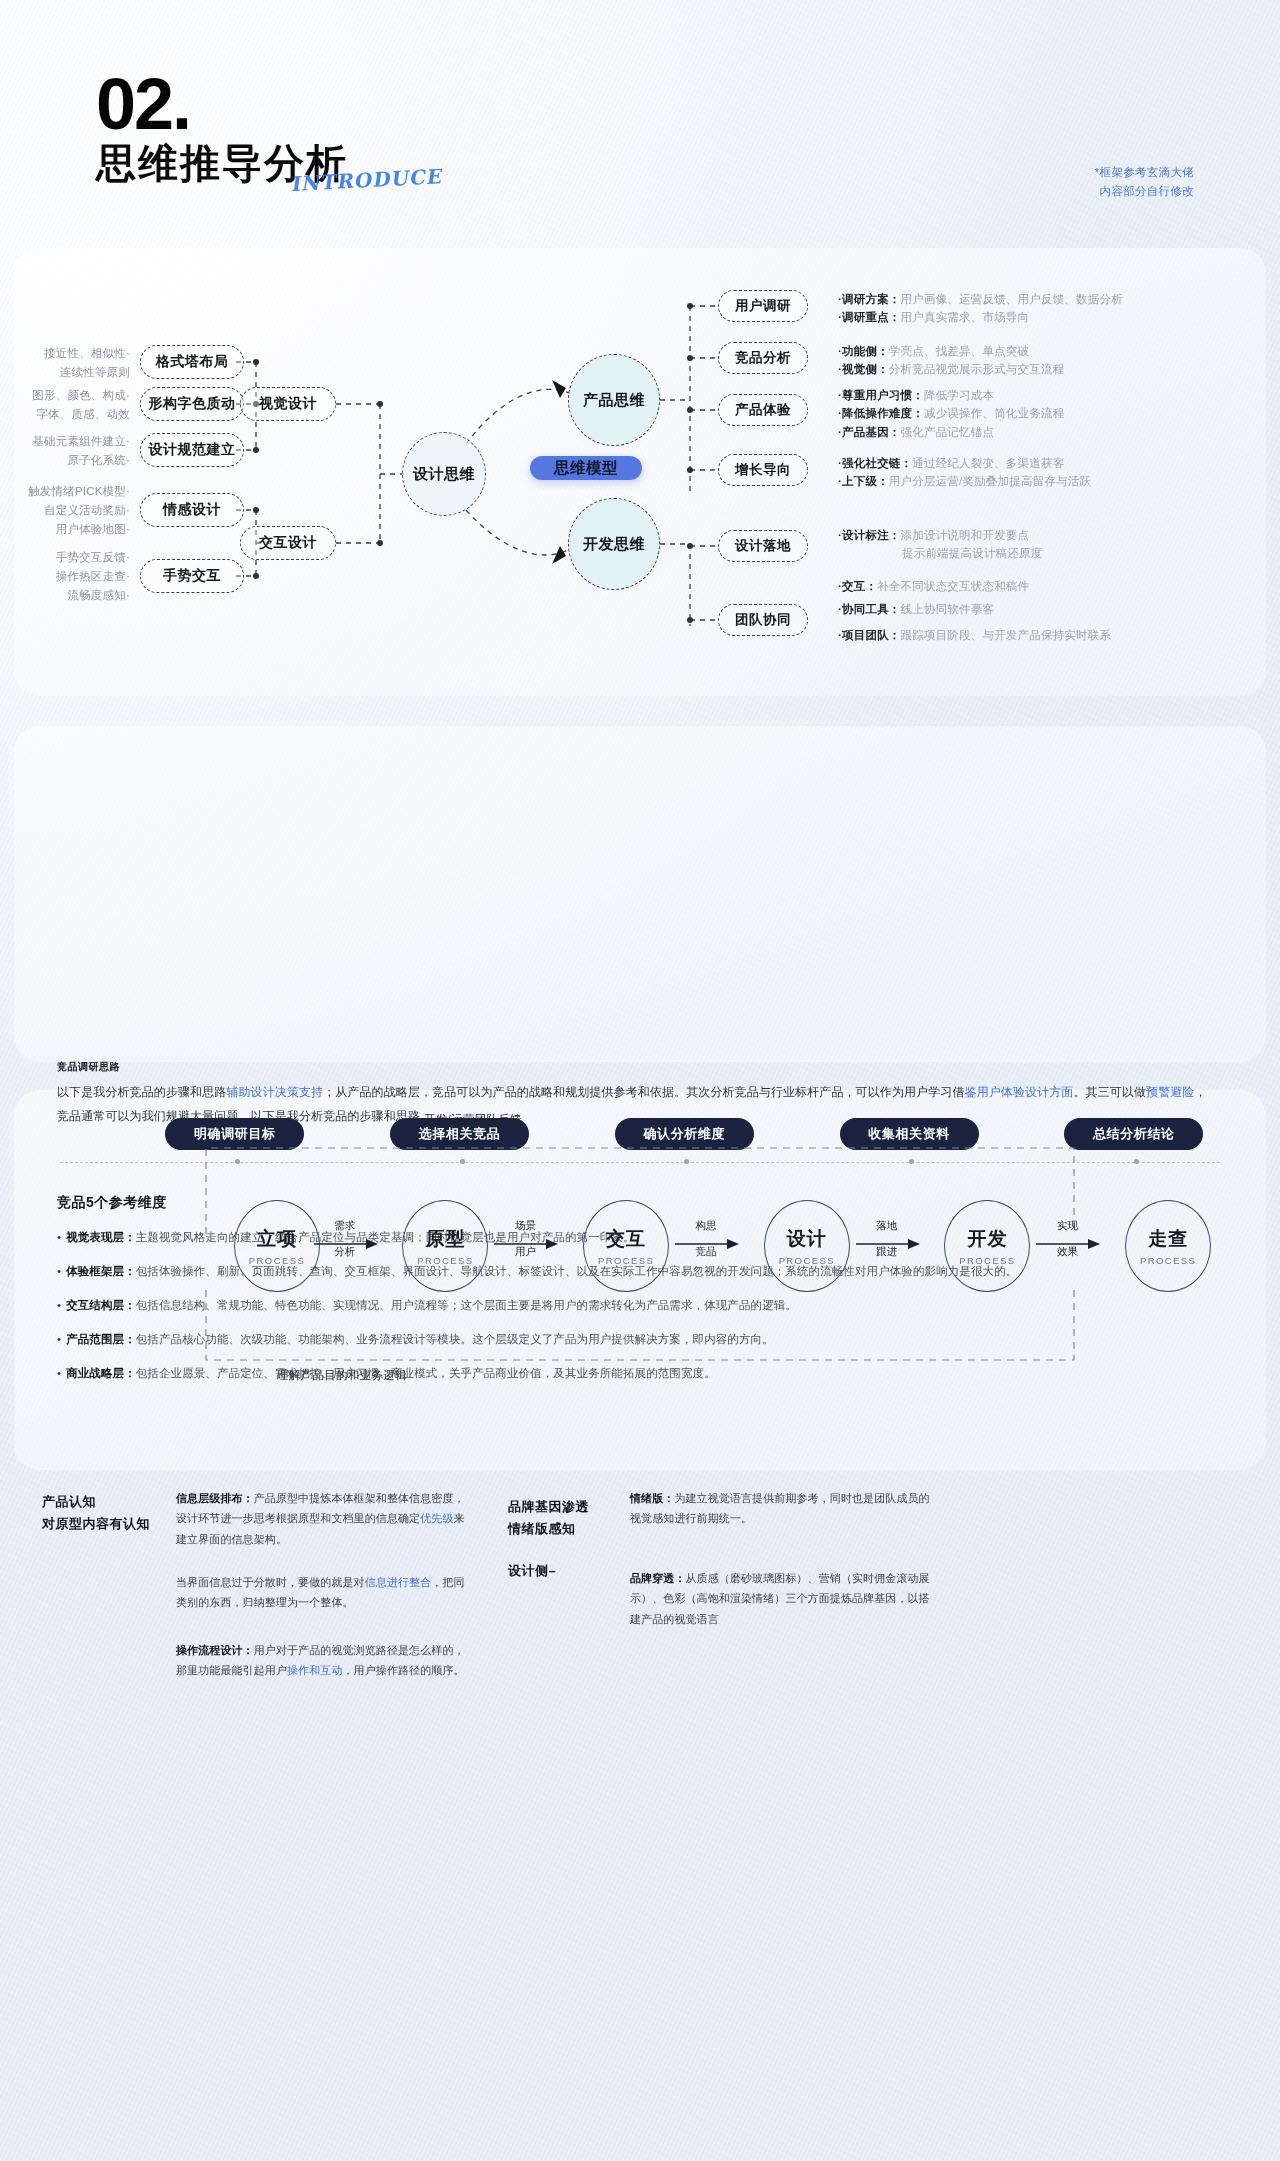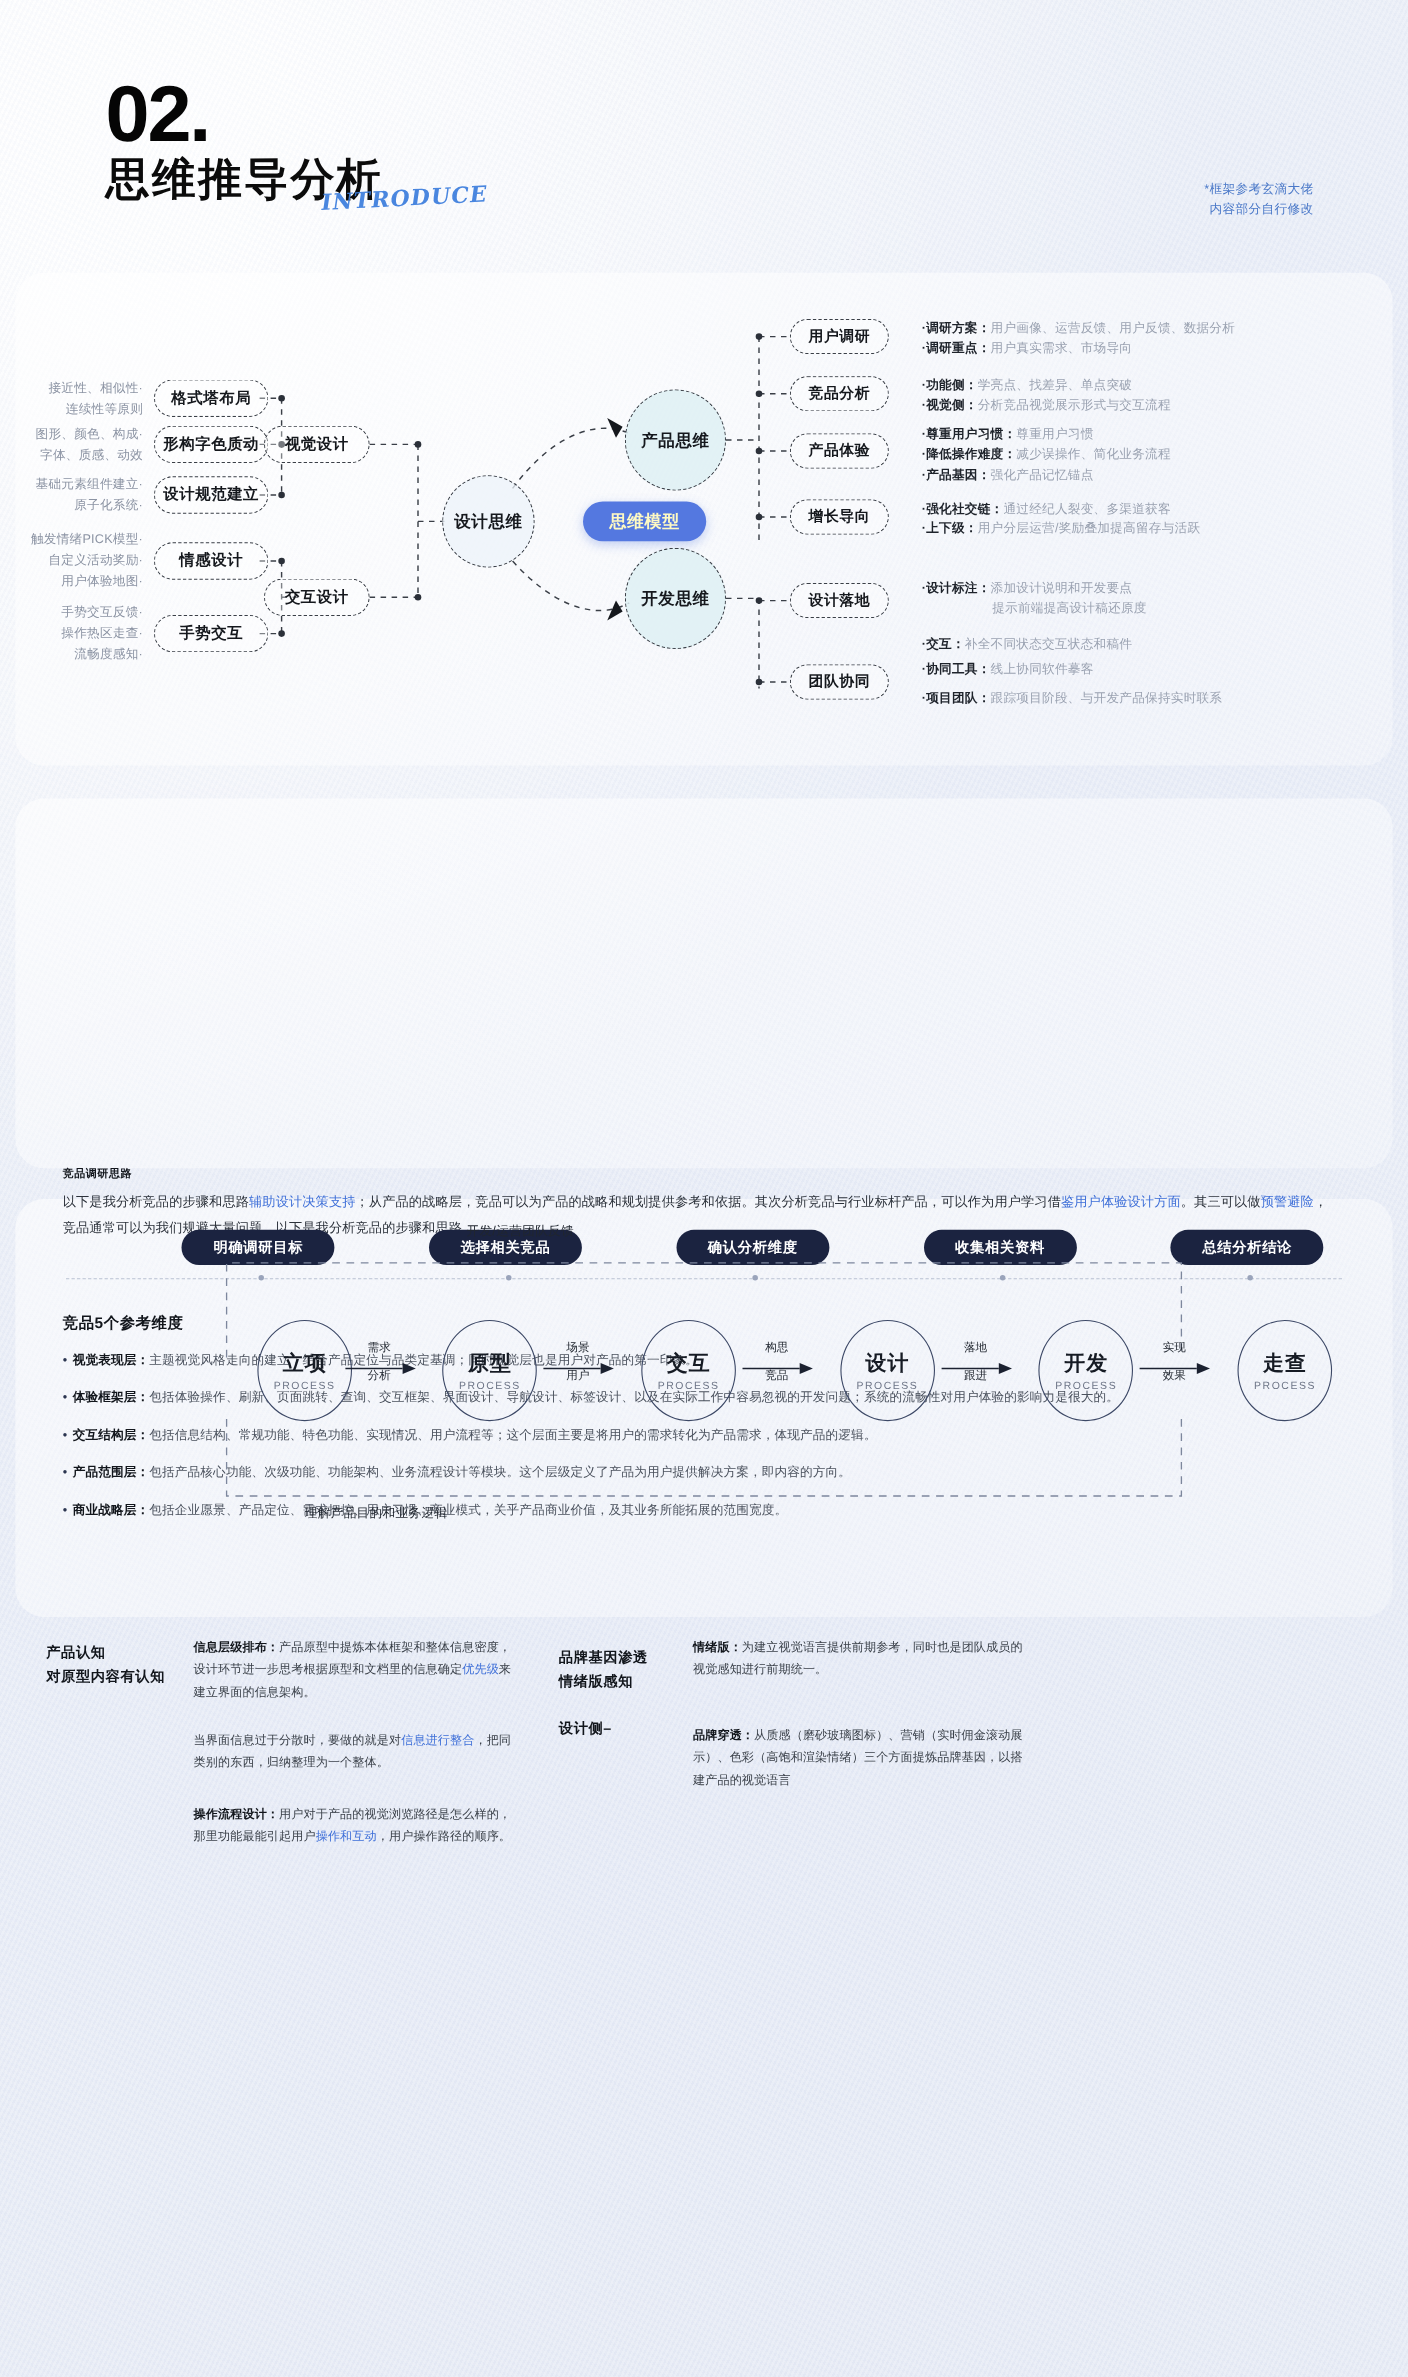--- a/index.html
+++ b/index.html
@@ -76,22 +76,22 @@
   .node.lvl2{ width:96px; height:34px; font-size:14px; }
   .node.circle{
     border-radius:50%; width:84px; height:84px; background:rgba(236,243,250,.75);
     font-size:15px;
   }
   .node.circle-big{
     border-radius:50%; width:92px; height:92px;
     background:rgba(222,240,243,.85); font-size:15px;
   }
   .node.pill{
-    width:112px; height:36px; border-radius:18px; border:none;
-    background:#5478e0; color:#fef9c3; font-size:15.5px;
+    width:112px; height:24px; border-radius:18px; border:none;
+    background:#5478e0; color:#0f172a; font-size:15.5px;
     box-shadow:0 3px 10px rgba(84,120,224,.35);
   }
   .node.leafR{
     width:90px; height:32px; font-size:13.5px; border-radius:18px;
   }
 
   .lbl-left{
     position:absolute; text-align:right; font-size:11.5px; color:#8b93a3;
     line-height:1.65; letter-spacing:.2px;
   }
@@ -258,21 +258,21 @@
 
     <div class="ann" style="left:838px;top:42px;">
       <div><b>·调研方案：</b><span>用户画像、运营反馈、用户反馈、数据分析</span></div>
       <div><b>·调研重点：</b><span>用户真实需求、市场导向</span></div>
     </div>
     <div class="ann" style="left:838px;top:94px;">
       <div><b>·功能侧：</b><span>学亮点、找差异、单点突破</span></div>
       <div><b>·视觉侧：</b><span>分析竞品视觉展示形式与交互流程</span></div>
     </div>
     <div class="ann" style="left:838px;top:138px;">
-      <div><b>·尊重用户习惯：</b><span>尊重用户习惯</span></div>
+      <div><b>·尊重用户习惯：</b><span>降低学习成本</span></div>
       <div><b>·降低操作难度：</b><span>减少误操作、简化业务流程</span></div>
       <div><b>·产品基因：</b><span>强化产品记忆锚点</span></div>
     </div>
     <div class="ann" style="left:838px;top:206px;">
       <div><b>·强化社交链：</b><span>通过经纪人裂变、多渠道获客</span></div>
       <div><b>·上下级：</b><span>用户分层运营/奖励叠加提高留存与活跃</span></div>
     </div>
     <div class="ann" style="left:838px;top:278px;">
       <div><b>·设计标注：</b><span>添加设计说明和开发要点</span></div>
       <div style="padding-left:64px;"><span>提示前端提高设计稿还原度</span></div>

